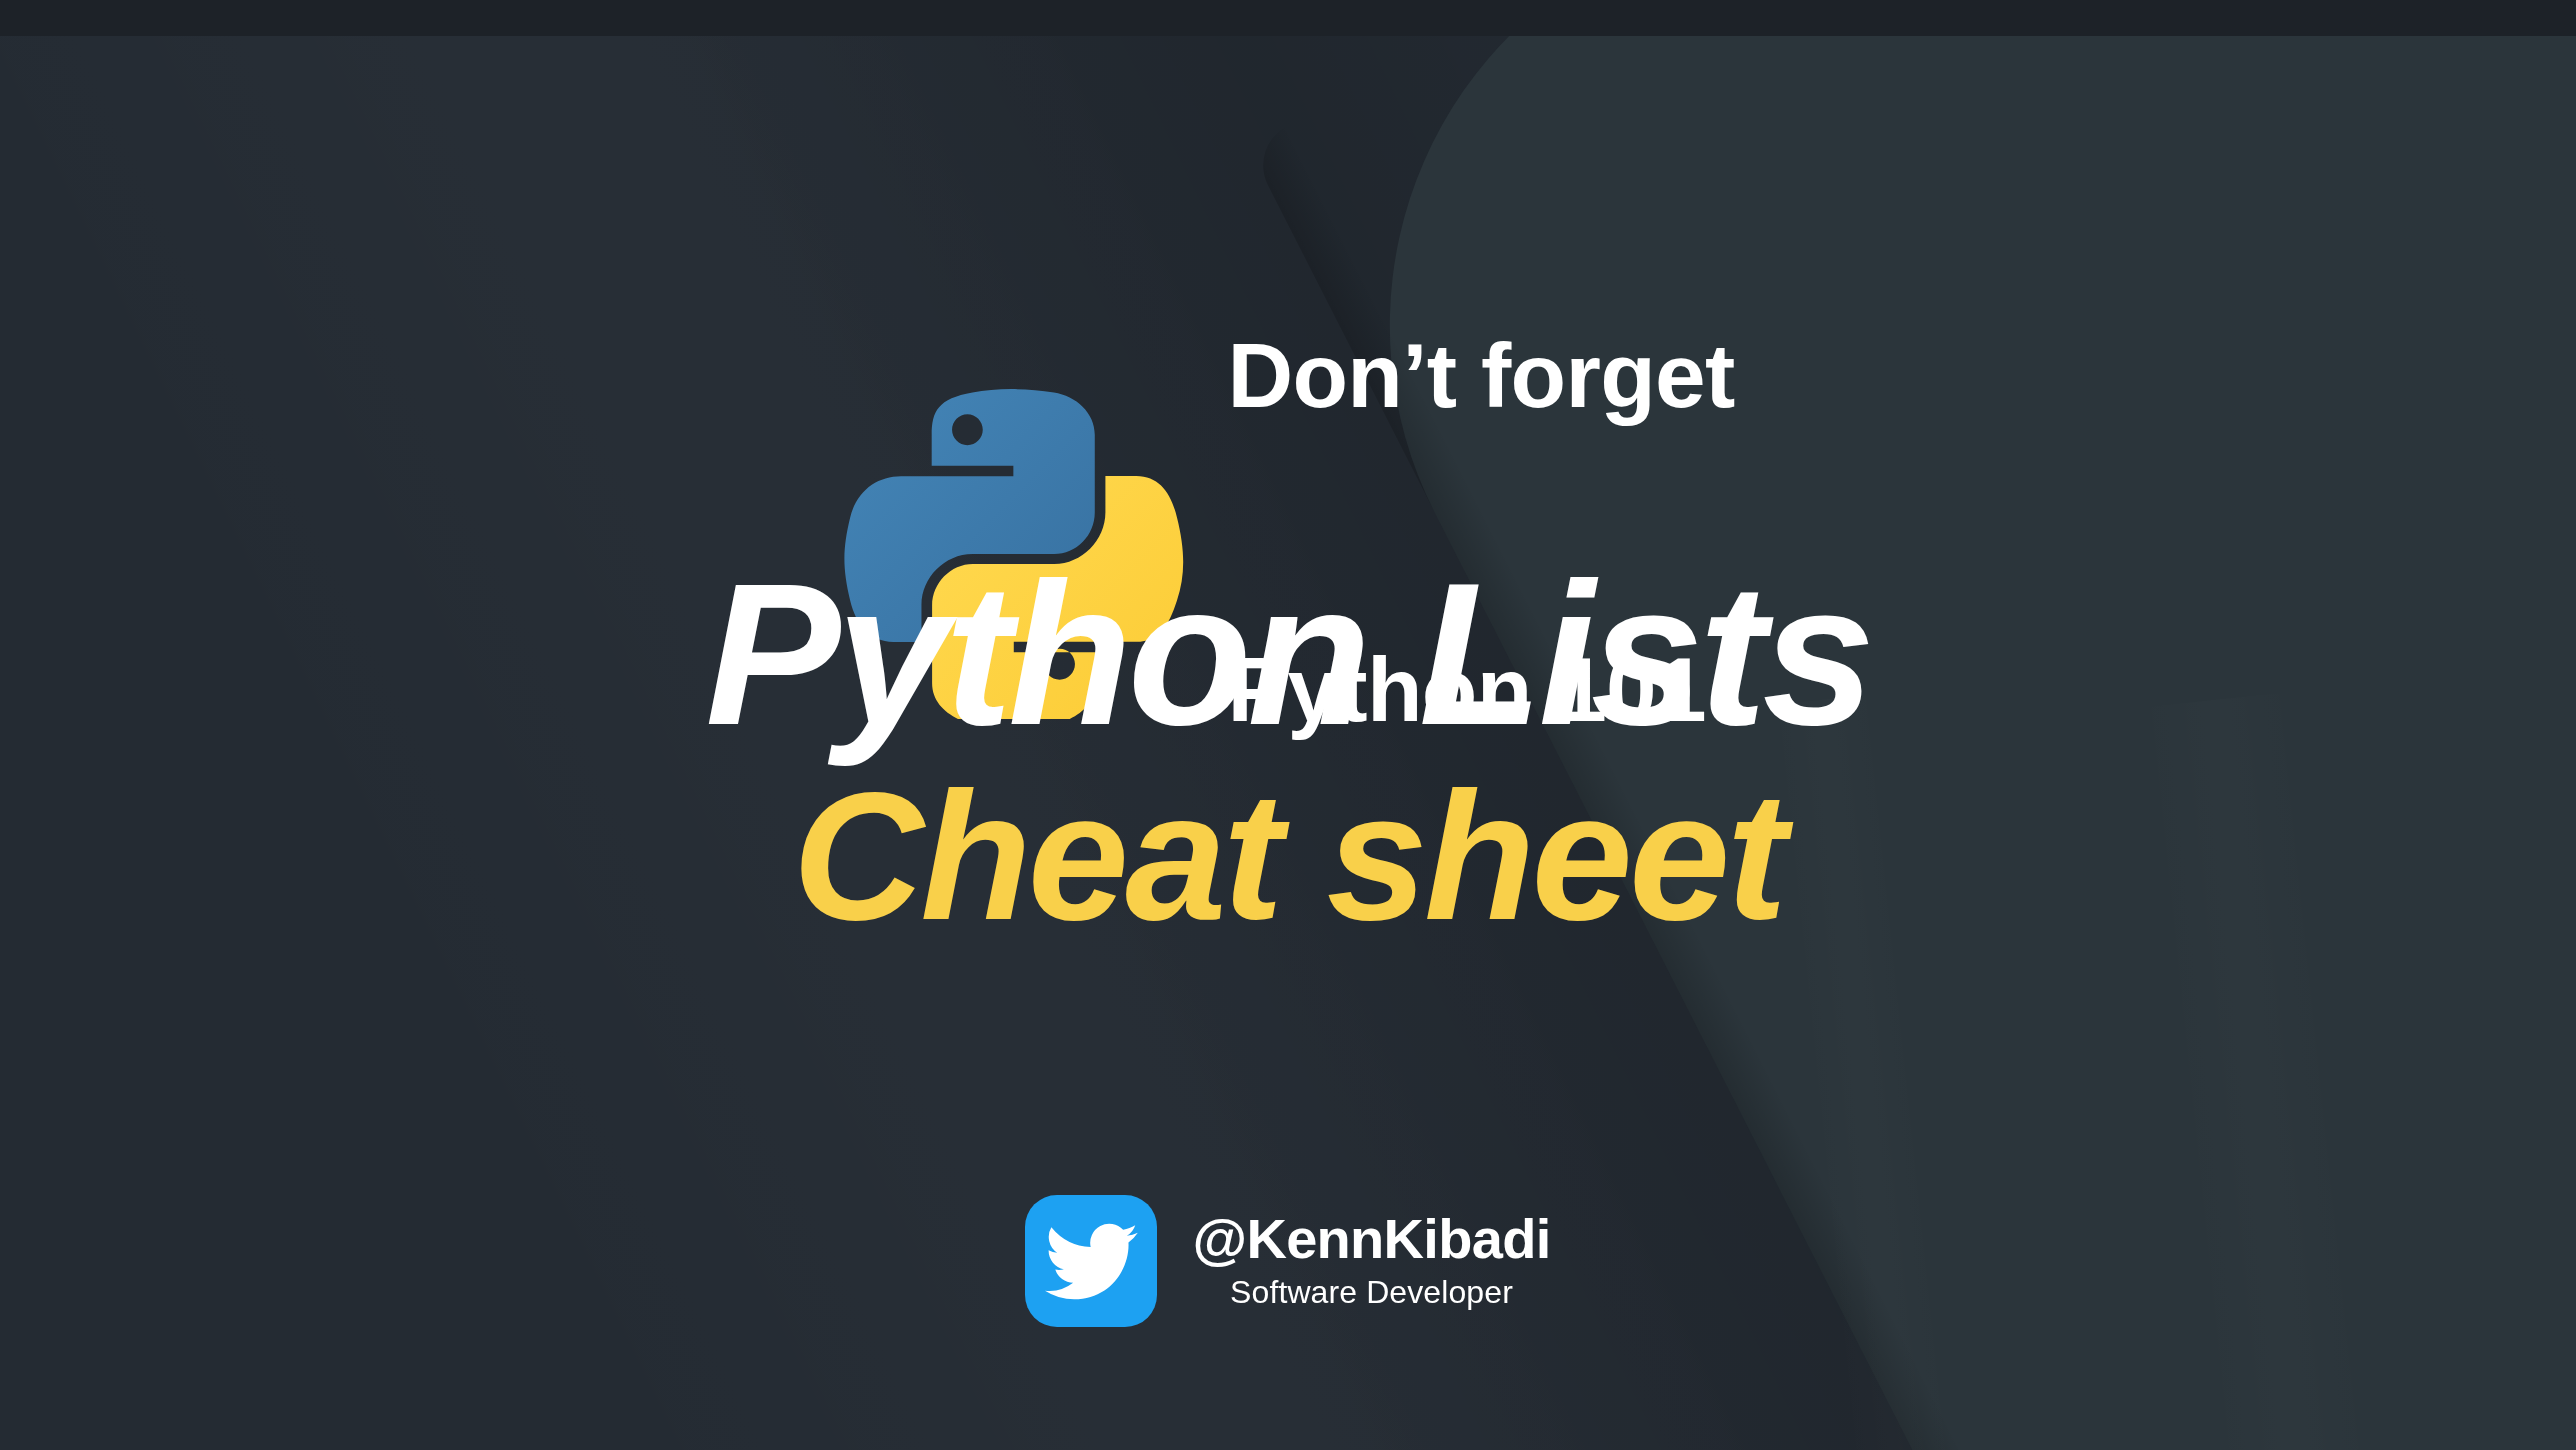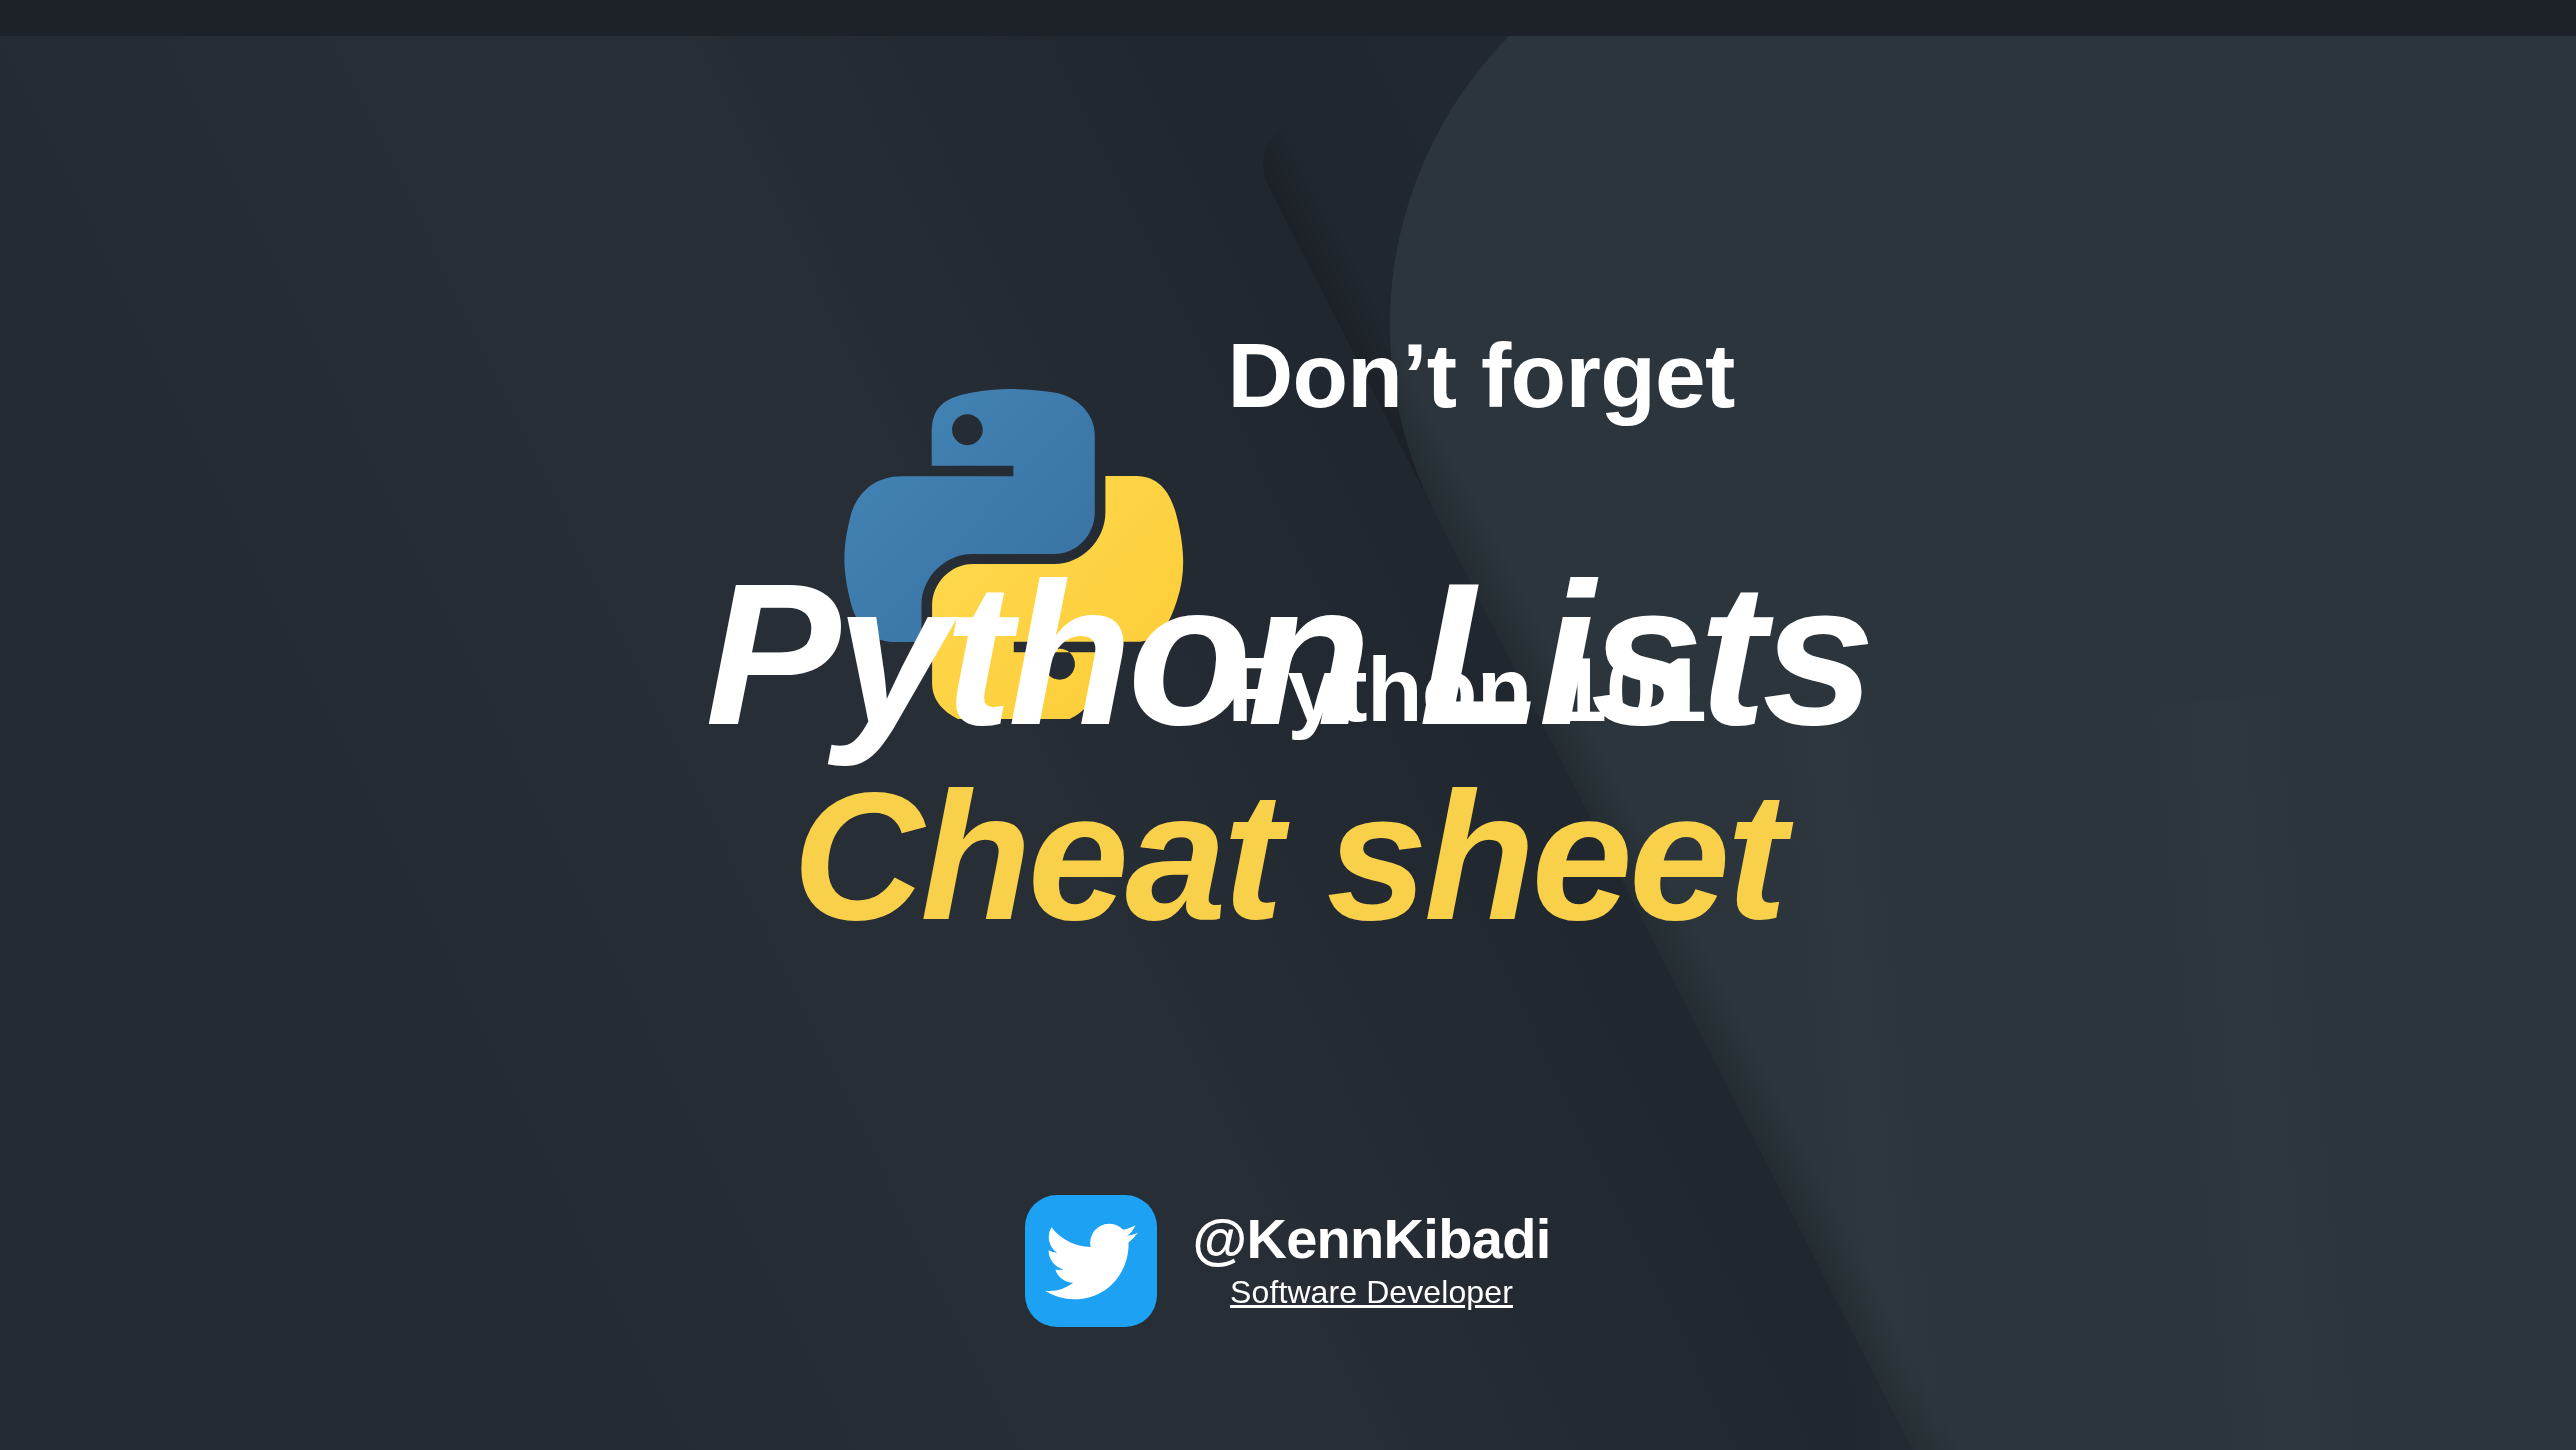--- a/index.html
+++ b/index.html
@@ -189,21 +189,20 @@
     font-weight: bold;
     font-size: 56px;
     letter-spacing: -0.7px;
   }
   .role {
     color: #ffffff;
     font-weight: normal;
     font-size: 32px;
     margin-top: 9.5px;
     letter-spacing: 0.1px;
-    text-decoration: underline;
   }
 </style>
 </head>
 <body>
 
 <div id="slide">
 
   <div class="bg-base"></div>
   <div class="bg-band bg-band-a"></div>
   <div class="bg-band bg-band-b"></div>

